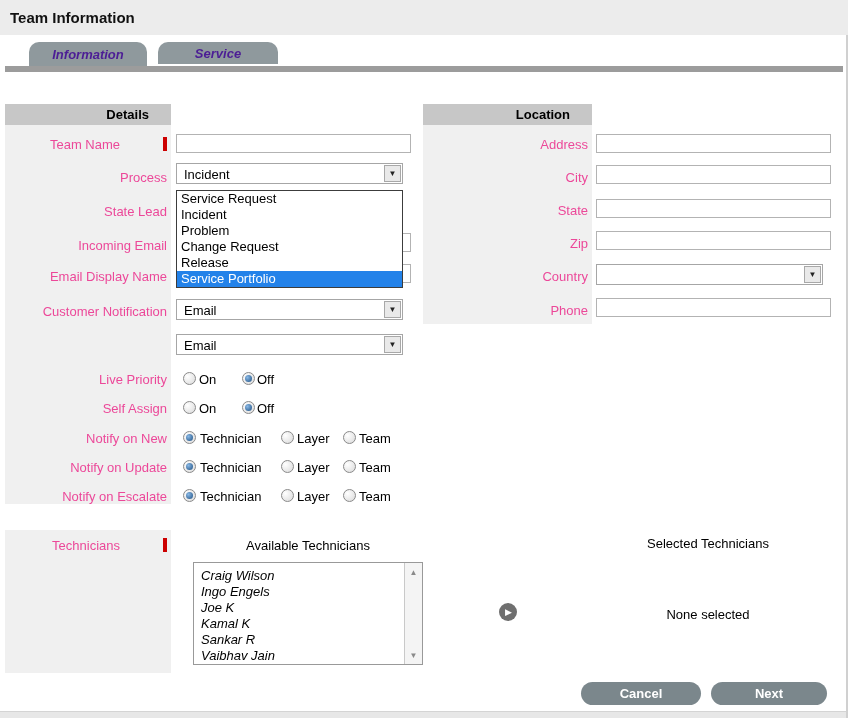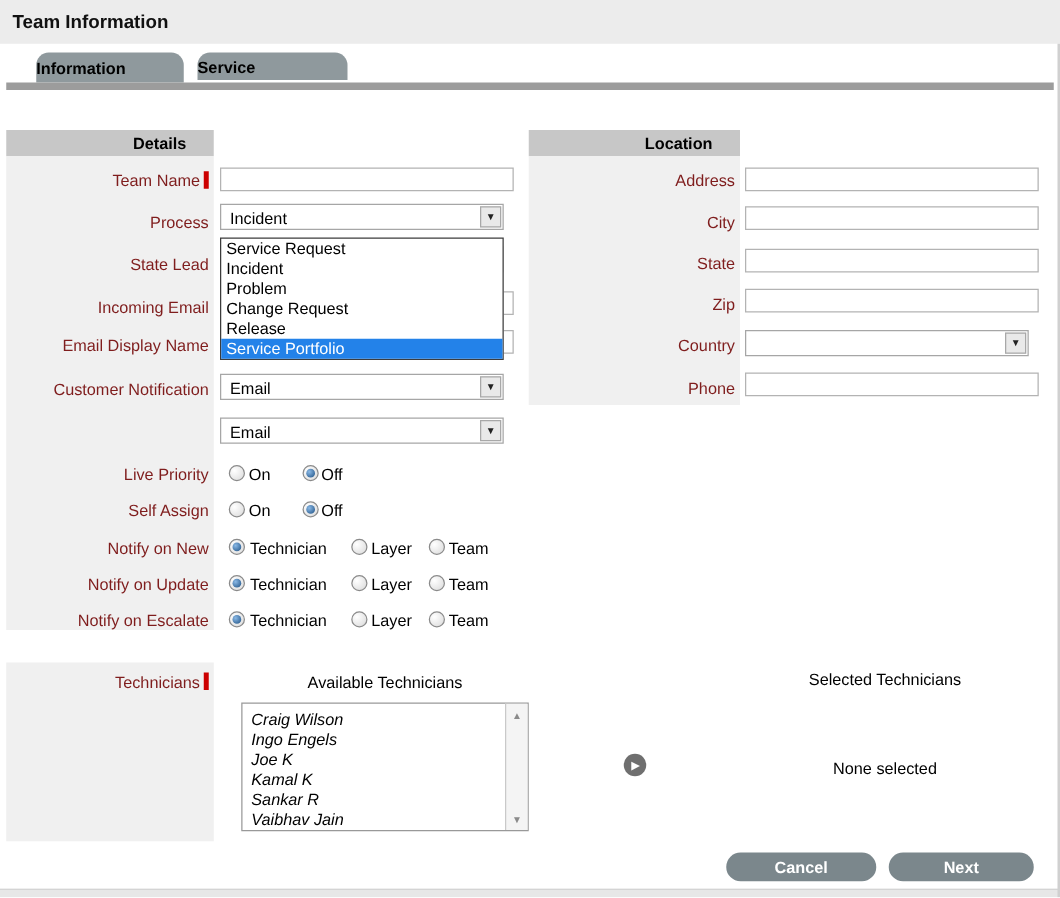--- a/index.html
+++ b/index.html
@@ -4,30 +4,30 @@
 <style>
   html,body{margin:0;padding:0;background:#fff;}
   .page{
     position:relative;width:848px;height:718px;background:#ffffff;overflow:hidden;
     font-family:"Liberation Sans",sans-serif;font-size:13px;color:#000;
   }
   
   .titlebar{position:absolute;left:0;top:0;width:848px;height:35px;background:#ececec;}
   .page-title{position:absolute;left:10px;top:9px;font-size:15px;font-weight:bold;color:#111;}
   
-  .tab{position:absolute;background:#8f999d;border-radius:10px 10px 0 0;color:#000000;
-       font-weight:bold;display:flex;align-items:center;cursor:pointer;}
+  .tab{position:absolute;background:#8f999d;border-radius:10px 10px 0 0;color:#4c1d95;
+       font-weight:bold;display:flex;align-items:center;justify-content:center;cursor:pointer;font-style:italic;}
   .tab-info{left:29px;top:42px;width:118px;height:24px;}
   .tab-service{left:158px;top:42px;width:120px;height:22px;}
   .tabbar{position:absolute;left:5px;top:66px;width:838px;height:6px;background:#9c9c9c;}
   
   .sec-header{position:absolute;background:#c7c7c7;font-weight:bold;line-height:21px;
               text-align:right;padding-right:22px;box-sizing:border-box;height:21px;}
   .label-col{position:absolute;background:#f0f0f0;}
-  .flabel{position:absolute;height:16px;display:flex;justify-content:flex-end;align-items:center;color:#7f1d1d;}
+  .flabel{position:absolute;height:16px;display:flex;justify-content:flex-end;align-items:center;color:#ec4899;gap:40px;}
   .flabel.l-left{left:5px;width:162px;}
   .flabel.l-right{left:423px;width:165px;}
   .req{display:inline-block;width:4px;height:14px;background:#cc0000;margin-left:3px;}
   
   .tinput{position:absolute;height:19px;width:235px;border:1px solid #b3b3b3;background:#fff;
           box-sizing:border-box;font-family:inherit;font-size:13px;padding:0 4px;outline:none;}
   .sel{position:absolute;height:21px;width:227px;border:1px solid #a6a6a6;background:#fff;
        box-sizing:border-box;cursor:pointer;}
   .sel-val{position:absolute;left:7px;top:3px;white-space:nowrap;}
   .sel-btn{position:absolute;right:1px;top:1px;width:17px;height:17px;background:#e9e9e9;

